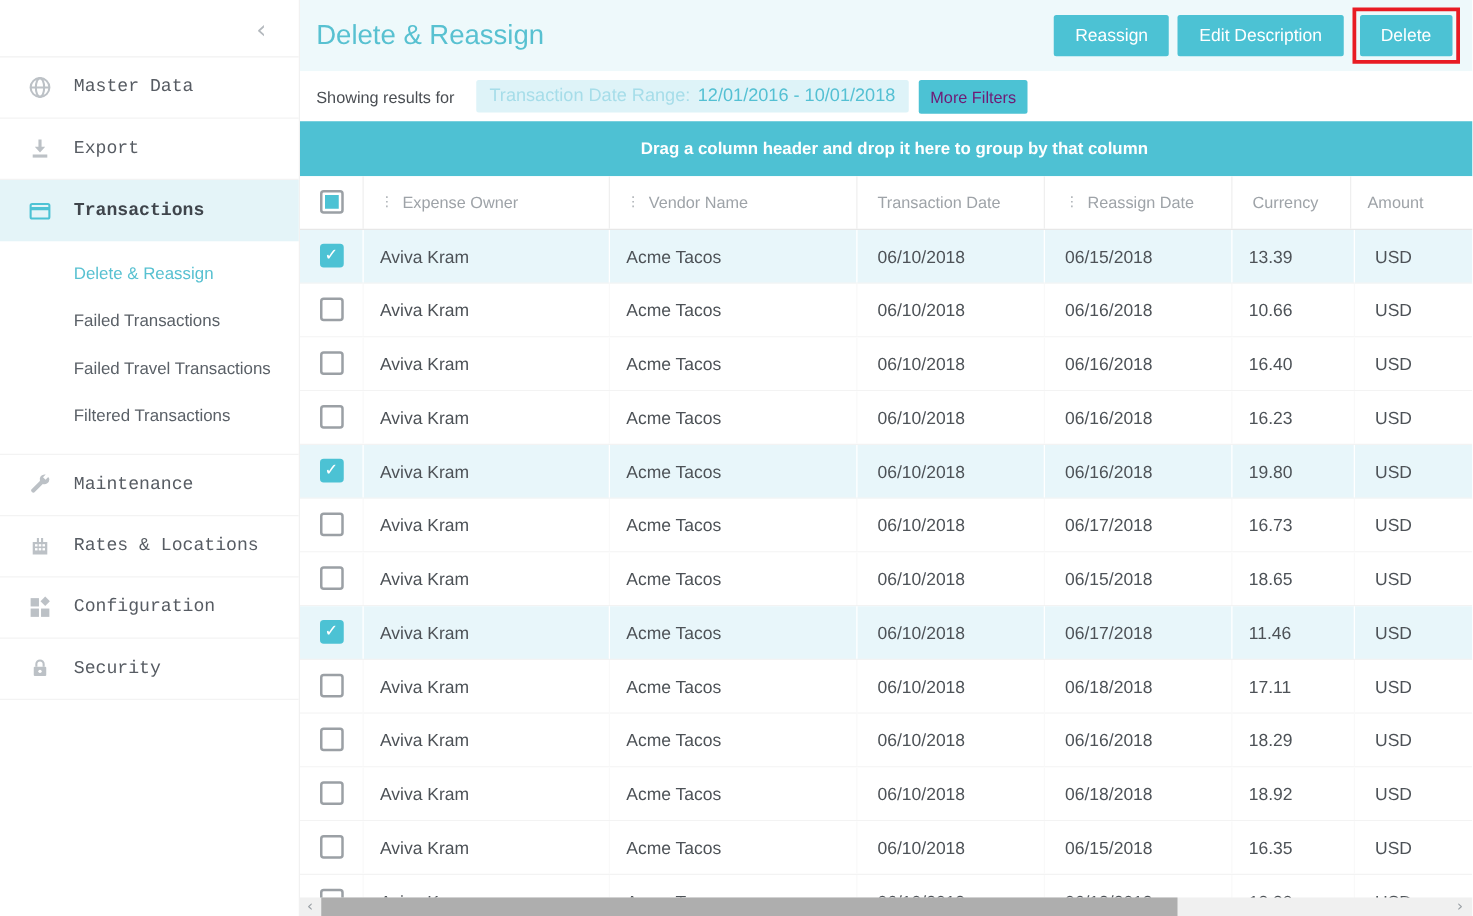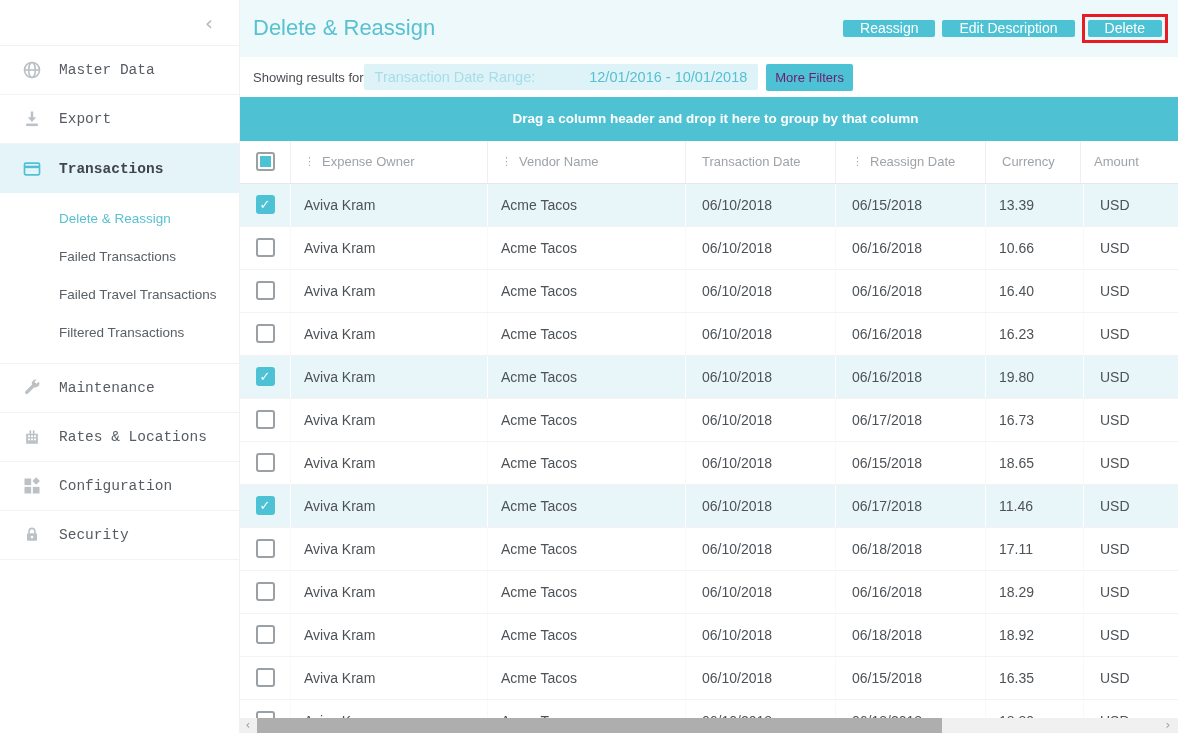--- a/index.html
+++ b/index.html
@@ -23,29 +23,29 @@
     font-size:13.5px; color:#5a6067; cursor:pointer; }
   .sb-subitem.selected { color:#58c1d1; }
   svg.gray { stroke:#bcc1c6; fill:none; stroke-width:2; }
   svg .fillg { fill:#bcc1c6; stroke:none; }
   svg.teal { stroke:#4cc2d4; fill:none; stroke-width:2; }
 
   
   .main { width:938px; flex:0 0 938px; display:flex; flex-direction:column; position:relative; }
   .top { height:58px; background:#eef9fb; display:flex; align-items:center; padding:0 10px 0 13px; }
   .page-title { font-size:22px; color:#58c1d1; flex:1 1 auto; }
-  .btn { background:#4cc2d4; color:#fff; border:none; font-size:14px; height:17px;
+  .btn { background:#4cc2d4; color:#fff; border:none; font-size:14px; height:33px;
     padding:0 17px; border-radius:2px; margin-left:7px; cursor:pointer;
     font-family:"Liberation Sans", sans-serif; }
   .red-box { border:3px solid #e81c24; padding:3px; margin-left:7px; display:flex; }
   .red-box .btn { margin-left:0; }
 
   .filterbar { height:41px; background:#fff; display:flex; align-items:center; padding-left:13px; }
-  .showing { font-size:13px; color:#4a4e53; }
-  .chip { background:#def3f8; border-radius:2px; padding:5px 11px; font-size:14.5px; display:flex; cursor:pointer;gap:48px; }
+  .showing { font-size:13px; color:#4a4e53; margin-right:17px; }
+  .chip { background:#def3f8; border-radius:2px; padding:5px 11px; font-size:14.5px; display:flex; cursor:pointer; }
   .chip .clabel { color:#a6dde9; }
   .chip .cvalue { color:#54c0d3; margin-left:6px; }
   .morefilters { background:#4cc2d4; color:#701a75; font-size:13px; padding:6px 9px;
     border-radius:2px; margin-left:8px; border:none; cursor:pointer; font-family:"Liberation Sans", sans-serif; }
 
   .groupbar { height:44px; background:#4ec1d3; color:#fff; display:flex; align-items:center;
     padding-left:13px; font-size:13.5px; font-weight:bold;justify-content:center; }
 
   
   .thead { height:44px; background:#fff; display:flex; align-items:center; border-bottom:1px solid #e7e7e7; }

